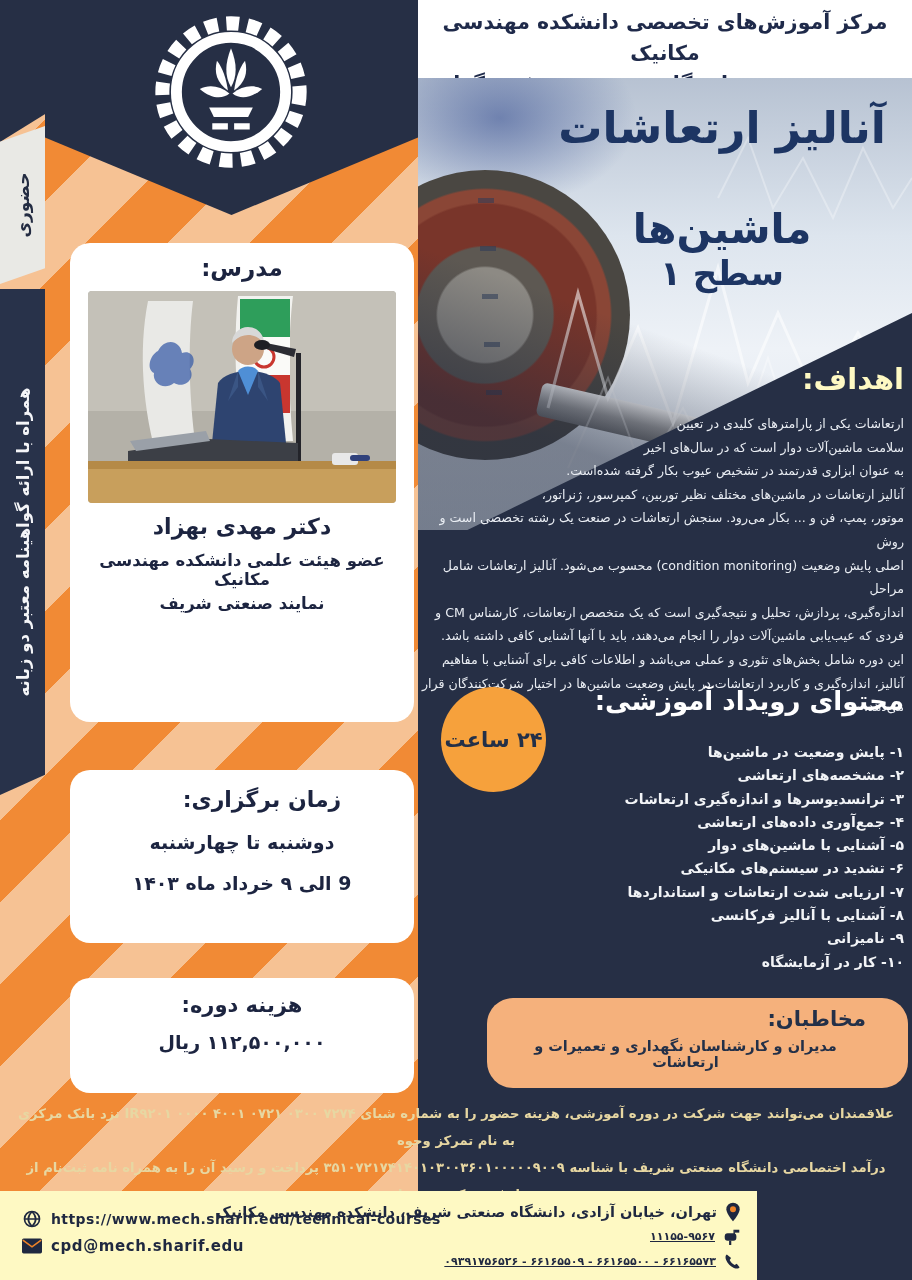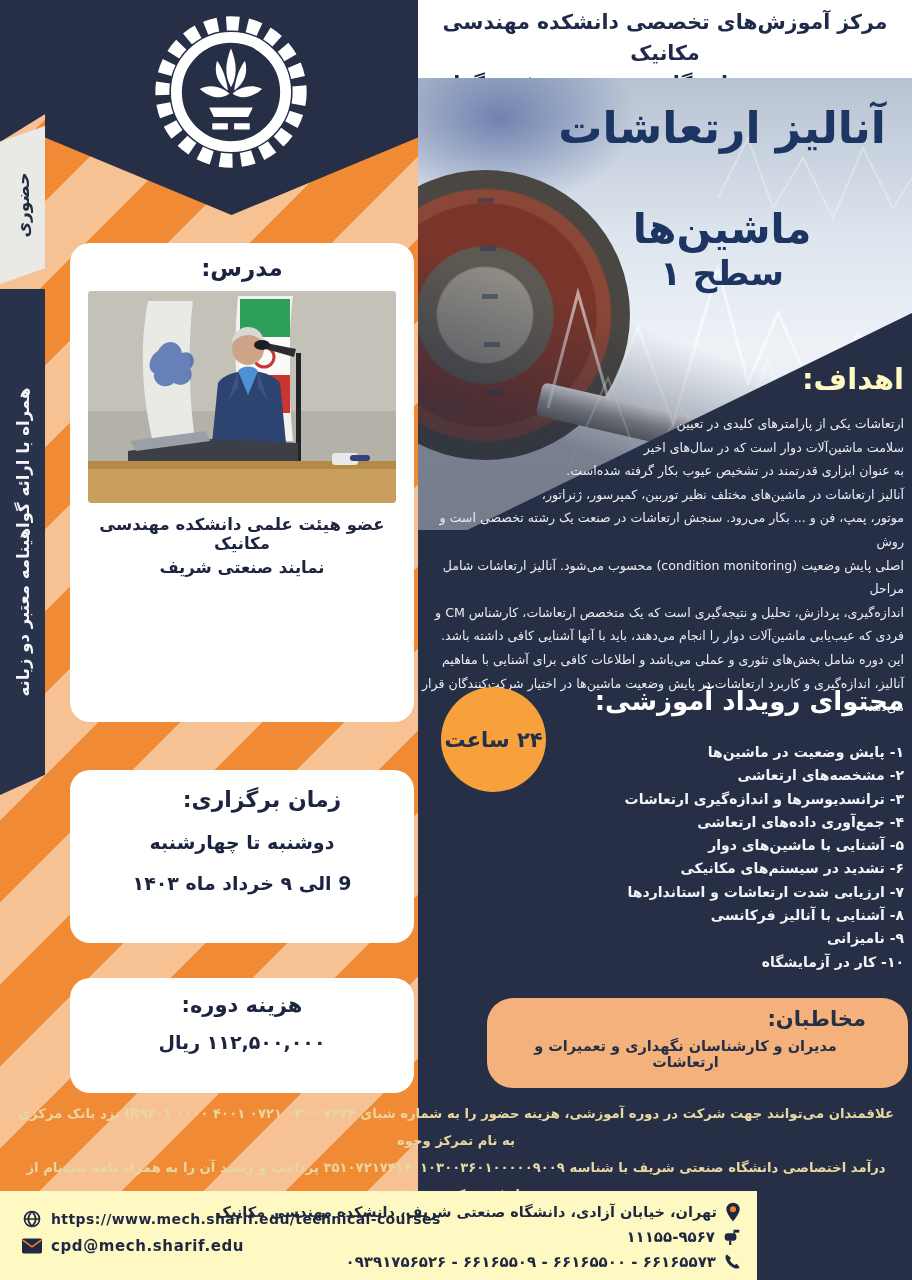--- a/index.html
+++ b/index.html
@@ -143,21 +143,21 @@
   .footer{
     position:absolute;left:0;top:1191px;width:757px;height:89px;background:#fef9c3;
   }
   .footer-left{position:absolute;left:22px;top:14px;color:#1f2840;}
   .footer-left .row{display:flex;align-items:center;gap:9px;height:27px;}
   .footer-left .url{font-size:14px;font-weight:bold;letter-spacing:.4px;}
   .footer-left .mail{font-size:15px;font-weight:bold;letter-spacing:.6px;}
   .footer-right{position:absolute;right:16px;top:8px;color:#1f2840;direction:rtl;}
   .footer-right .row{display:flex;align-items:center;gap:8px;height:25px;justify-content:flex-start;}
   .footer-right .addr{font-size:14.5px;font-weight:bold;}
-  .footer-right .num{font-size:15px;font-weight:bold;direction:ltr;unicode-bidi:isolate;}
+  .footer-right .num{font-size:11px;font-weight:bold;direction:ltr;unicode-bidi:isolate;text-decoration:underline;}
   .icon{flex:0 0 auto;display:inline-flex;}
 </style>
 </head>
 <body>
 
 <div class="stripes"></div>
 
 <div class="hero-header">
   <div>مرکز آموزش‌های تخصصی دانشکده مهندسی مکانیک</div>
   <div class="l2">دانشگاه صنعتی شریف برگزار می‌کند:</div>
@@ -270,20 +270,21 @@
       <path d="M206 66 L178 58 L178 52 L208 58 Z" fill="#2b2c33"></path>
       <ellipse cx="174" cy="54" rx="8" ry="5" fill="#1d1e24"></ellipse>
       <path d="M40 160 L120 148 L210 152 L210 176 L40 182 Z" fill="#3c3f46"></path>
       <path d="M42 150 L118 140 L122 150 L48 160 Z" fill="#9aa0a8"></path>
       <rect x="0" y="176" width="308" height="36" fill="#c89f5c"></rect>
       <rect x="0" y="170" width="308" height="8" fill="#b58a47"></rect>
       <rect x="244" y="162" width="26" height="12" rx="3" fill="#e8e8e8"></rect>
       <rect x="262" y="164" width="20" height="6" rx="3" fill="#31427c"></rect>
     </svg>
   </div>
+  <div class="c-name">دکتر مهدی بهزاد</div>
   <div class="c-aff1">عضو هیئت علمی دانشکده مهندسی مکانیک</div>
   <div class="c-aff2">نمایند صنعتی شریف</div>
 </div>
 
 <div class="card card-time">
   <div class="c-head">زمان برگزاری:</div>
   <div class="c-days">دوشنبه تا چهارشنبه</div>
   <div class="c-dates">9 الی ۹ خرداد ماه ۱۴۰۳</div>
 </div>
 

